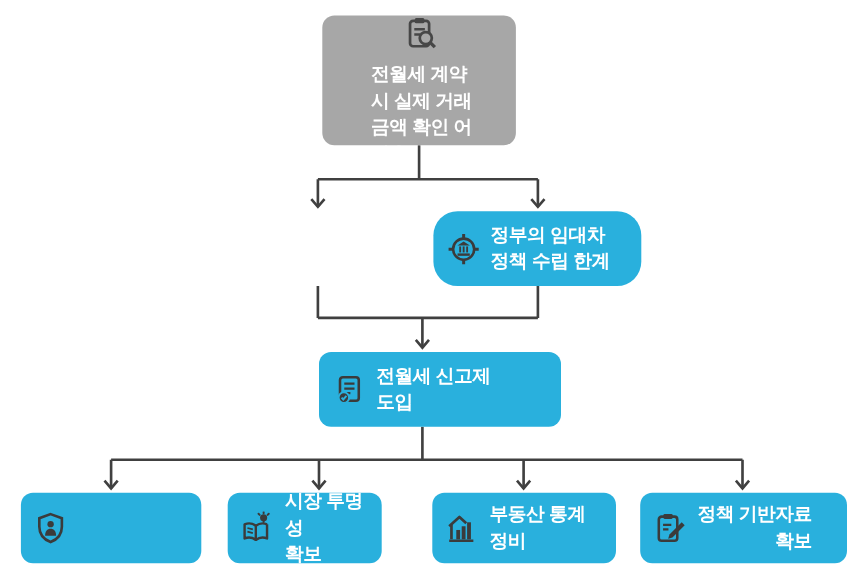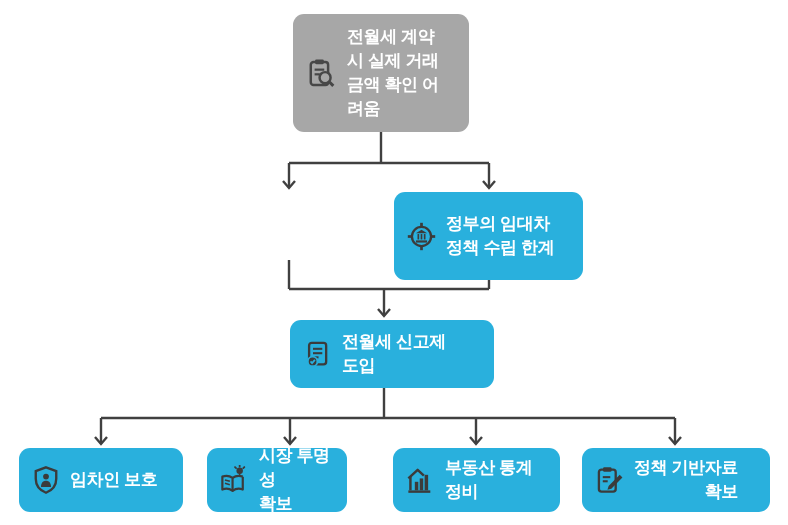--- a/index.html
+++ b/index.html
@@ -24,24 +24,24 @@
     font-weight: bold;
     font-size: 17px;
     line-height: 1.42;
   }
   .node .label { white-space: pre-line; letter-spacing: -0.4px; }
   .cyan { background: #29b0dd; }
   .gray { background: #a7a7a7; }
   .icon { flex: 0 0 auto; display: flex; color: #3b3b3b; }
   .gray .icon { color: #474747; }
 
-  #node-problem        { left: 293px; top: 14px;  width: 176px; height: 118px; }
+  #node-problem        { left: 293px; top: 14px;  width: 176px; height: 118px; flex-direction: column; }
   #node-tenant-damage  { left: 206px; top: 192px; width: 166px; height: 68px; }
-  #node-policy-limit   { left: 394px; top: 192px; width: 189px; height: 88px; }
-  #node-reporting      { left: 290px; top: 320px; width: 204px; height: 68px; }
+  #node-policy-limit   { left: 394px; top: 192px; width: 189px; height: 68px; border-radius: 22px; }
+  #node-reporting      { left: 290px; top: 320px; width: 220px; height: 68px; }
   #node-protect        { left: 19px;  top: 448px; width: 164px; height: 64px; }
   #node-transparency   { left: 207px; top: 448px; width: 140px; height: 64px; }
   #node-statistics     { left: 393px; top: 448px; width: 167px; height: 64px; }
   #node-policy-data    { left: 582px; top: 448px; width: 188px; height: 64px; text-align: right; }
 
   .bg-fill   { fill: #29b0dd; }
   .bg-stroke { stroke: #29b0dd; }
 </style>
 </head>
 <body>
@@ -121,21 +121,20 @@
   </div>
 
   <div class="node cyan" id="node-protect">
     <span class="icon">
       <svg width="30" height="30" viewBox="0 0 24 24">
         <path d="M12,1.9 L20.2,4.9 V11 C20.2,16.8 16.8,20.3 12,22.2 C7.2,20.3 3.8,16.8 3.8,11 V4.9 Z" fill="none" stroke="currentColor" stroke-width="1.9"></path>
         <circle cx="12" cy="9.2" r="2.3" fill="currentColor"></circle>
         <path d="M8,17.6 C8,14.1 9.6,12.5 12,12.5 C14.4,12.5 16,14.1 16,17.6 Z" fill="currentColor"></path>
       </svg>
     </span>
-    <span class="label">임차인 보호</span>
   </div>
 
   <div class="node cyan" id="node-transparency">
     <span class="icon">
       <svg width="31" height="31" viewBox="0 0 24 24">
         <path d="M2.6,9 C5.4,7.9 8.2,8.3 10.5,10 V20 C8.2,18.3 5.4,17.9 2.6,19 Z" fill="none" stroke="currentColor" stroke-width="1.7" stroke-linejoin="round"></path>
         <path d="M18.4,9 C15.6,7.9 12.8,8.3 10.5,10 M18.4,9 V19 C15.6,17.9 12.8,18.3 10.5,20" fill="none" stroke="currentColor" stroke-width="1.7" stroke-linejoin="round"></path>
         <line x1="4.6" y1="11.6" x2="8.4" y2="12.6" stroke="currentColor" stroke-width="1.2"></line>
         <line x1="4.6" y1="14.2" x2="8.4" y2="15.2" stroke="currentColor" stroke-width="1.2"></line>
         <circle cx="16" cy="4.4" r="2.5" fill="currentColor"></circle>

